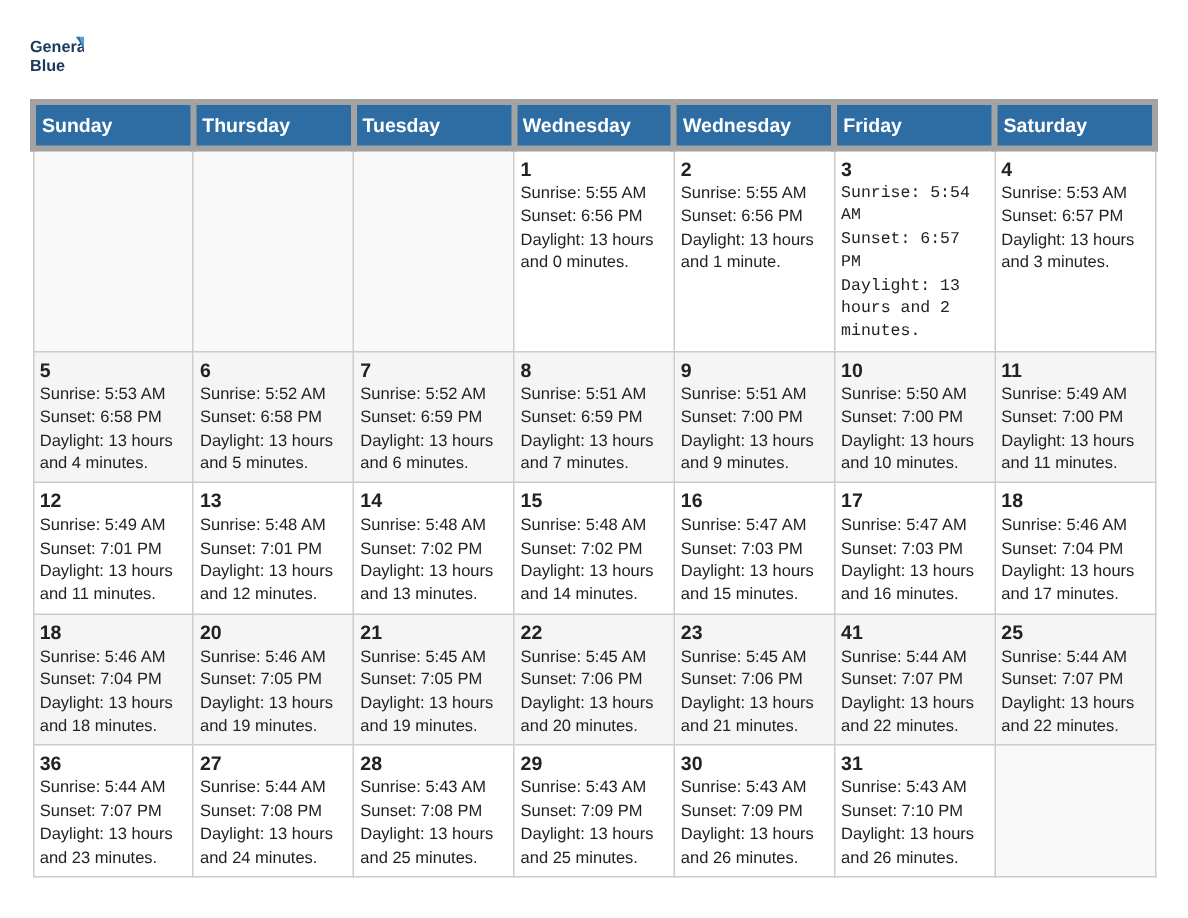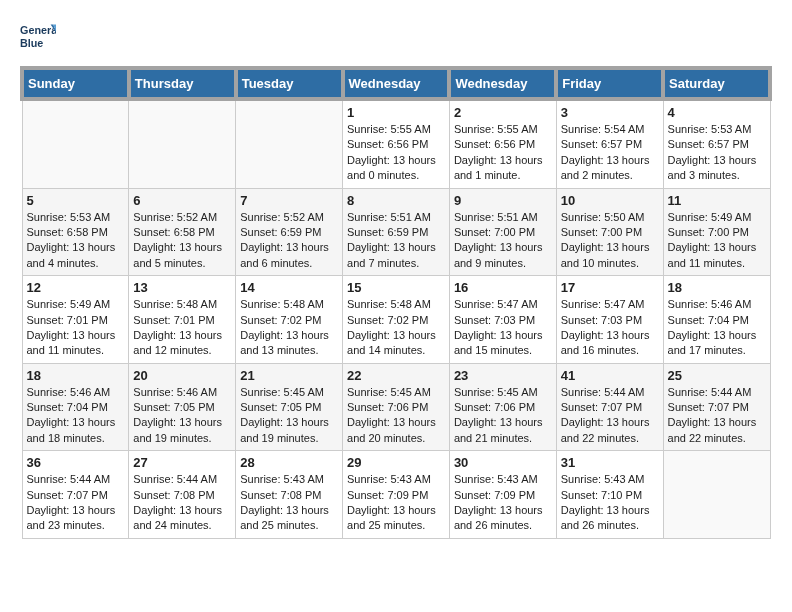--- a/index.html
+++ b/index.html
@@ -120,21 +120,21 @@
 Daylight: 13 hours and 0 minutes.</div>
         </td>
         <td>
           <span class="day-number">2</span>
           <div class="day-info" style="white-space: pre-line;">Sunrise: 5:55 AM
 Sunset: 6:56 PM
 Daylight: 13 hours and 1 minute.</div>
         </td>
         <td>
           <span class="day-number">3</span>
-          <div class="day-info" style="white-space: pre-line;">Sunrise: 5:54 AM
+          <div class="day-info" style="white-space: pre-line; font-family: Liberation Mono, monospace;">Sunrise: 5:54 AM
 Sunset: 6:57 PM
 Daylight: 13 hours and 2 minutes.</div>
         </td>
         <td>
           <span class="day-number">4</span>
           <div class="day-info" style="white-space: pre-line;">Sunrise: 5:53 AM
 Sunset: 6:57 PM
 Daylight: 13 hours and 3 minutes.</div>
         </td>
       </tr>

